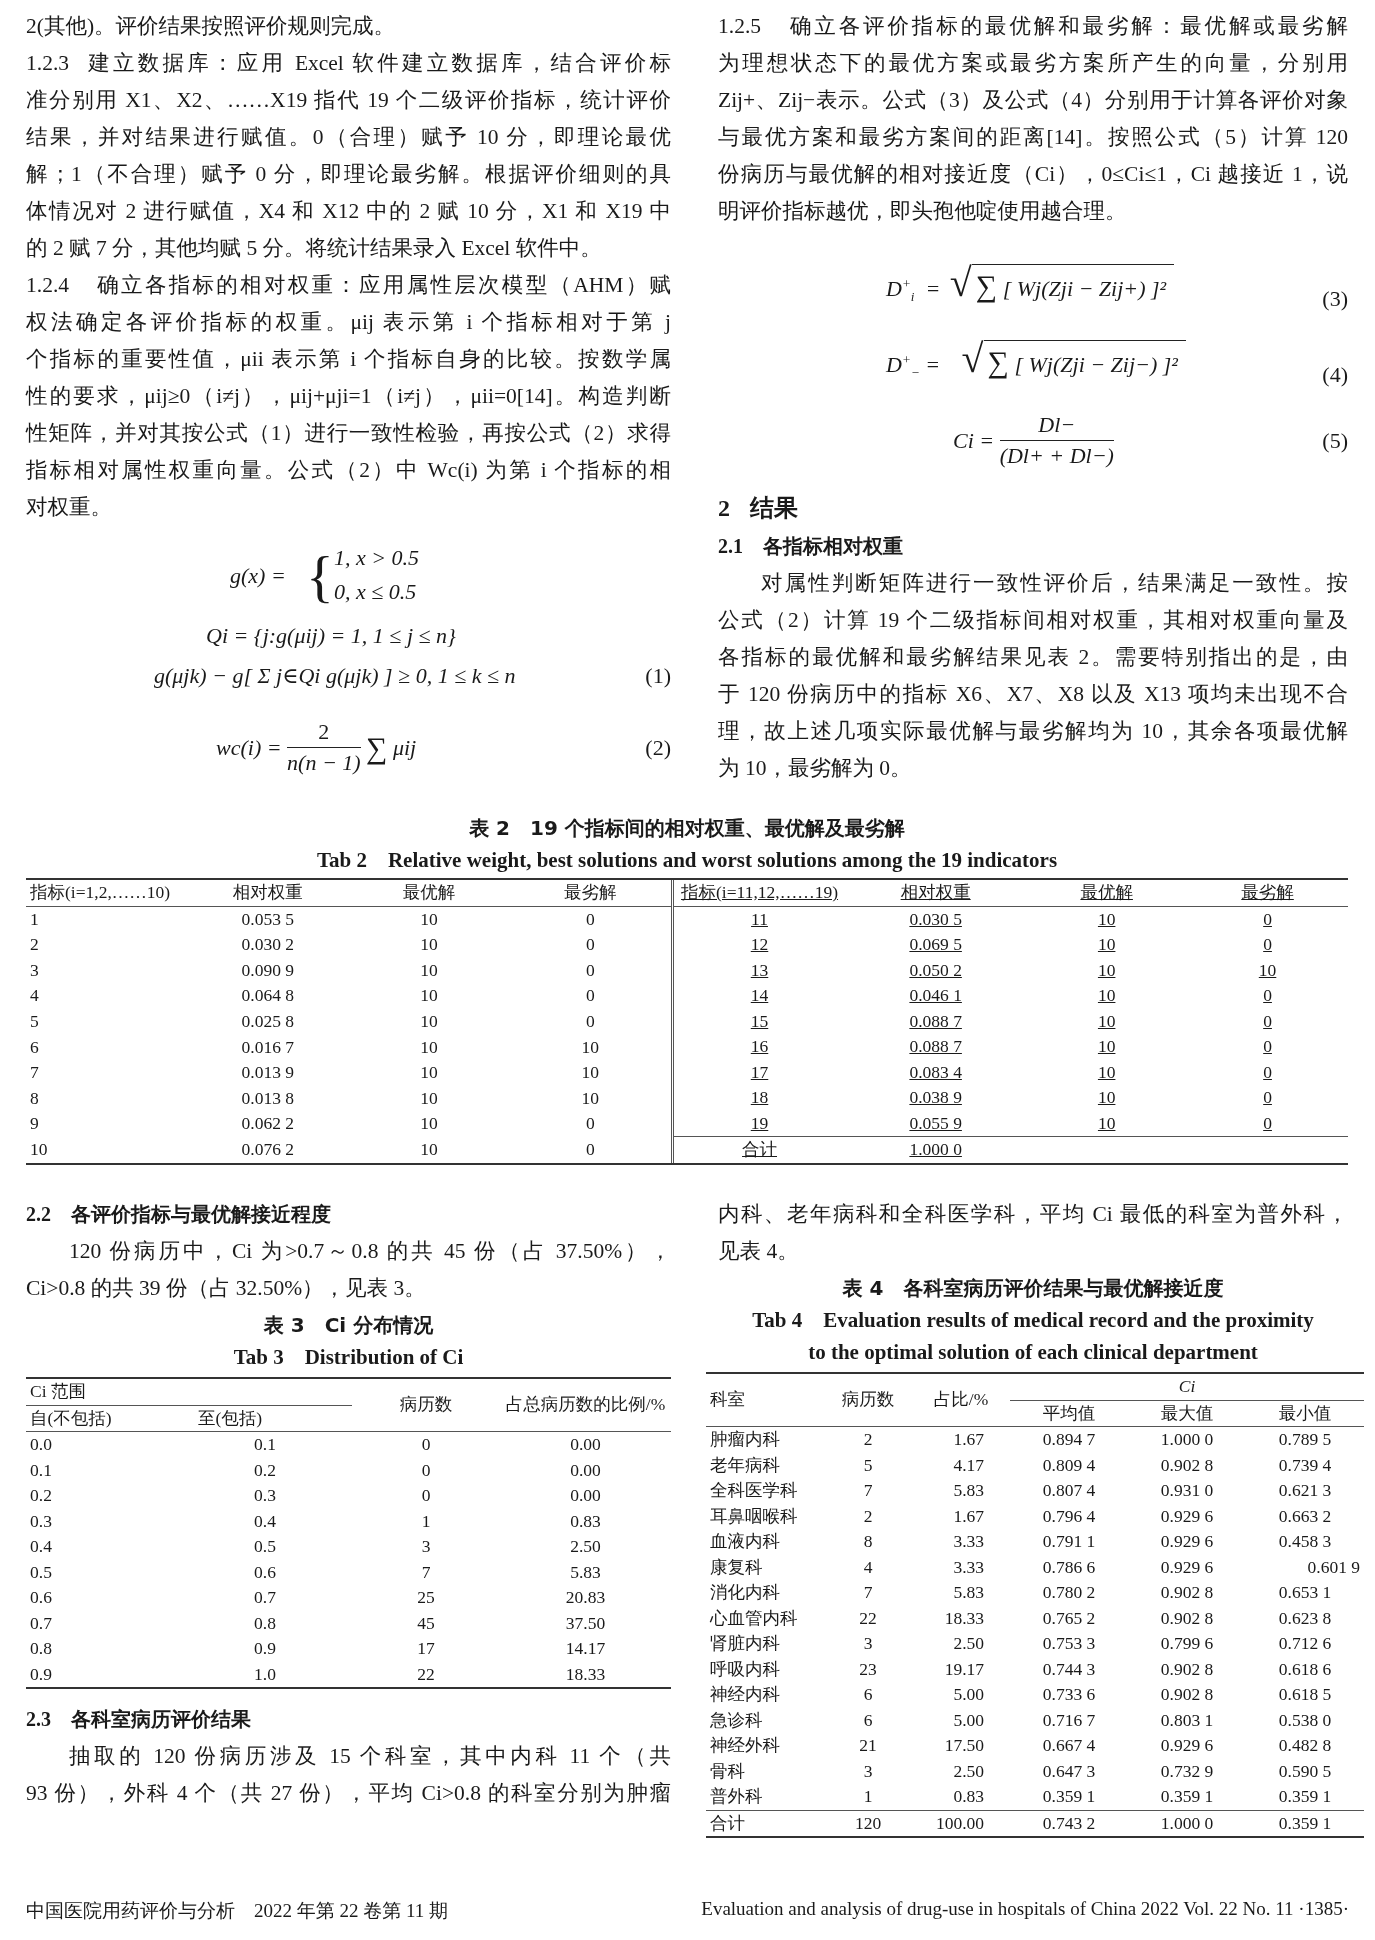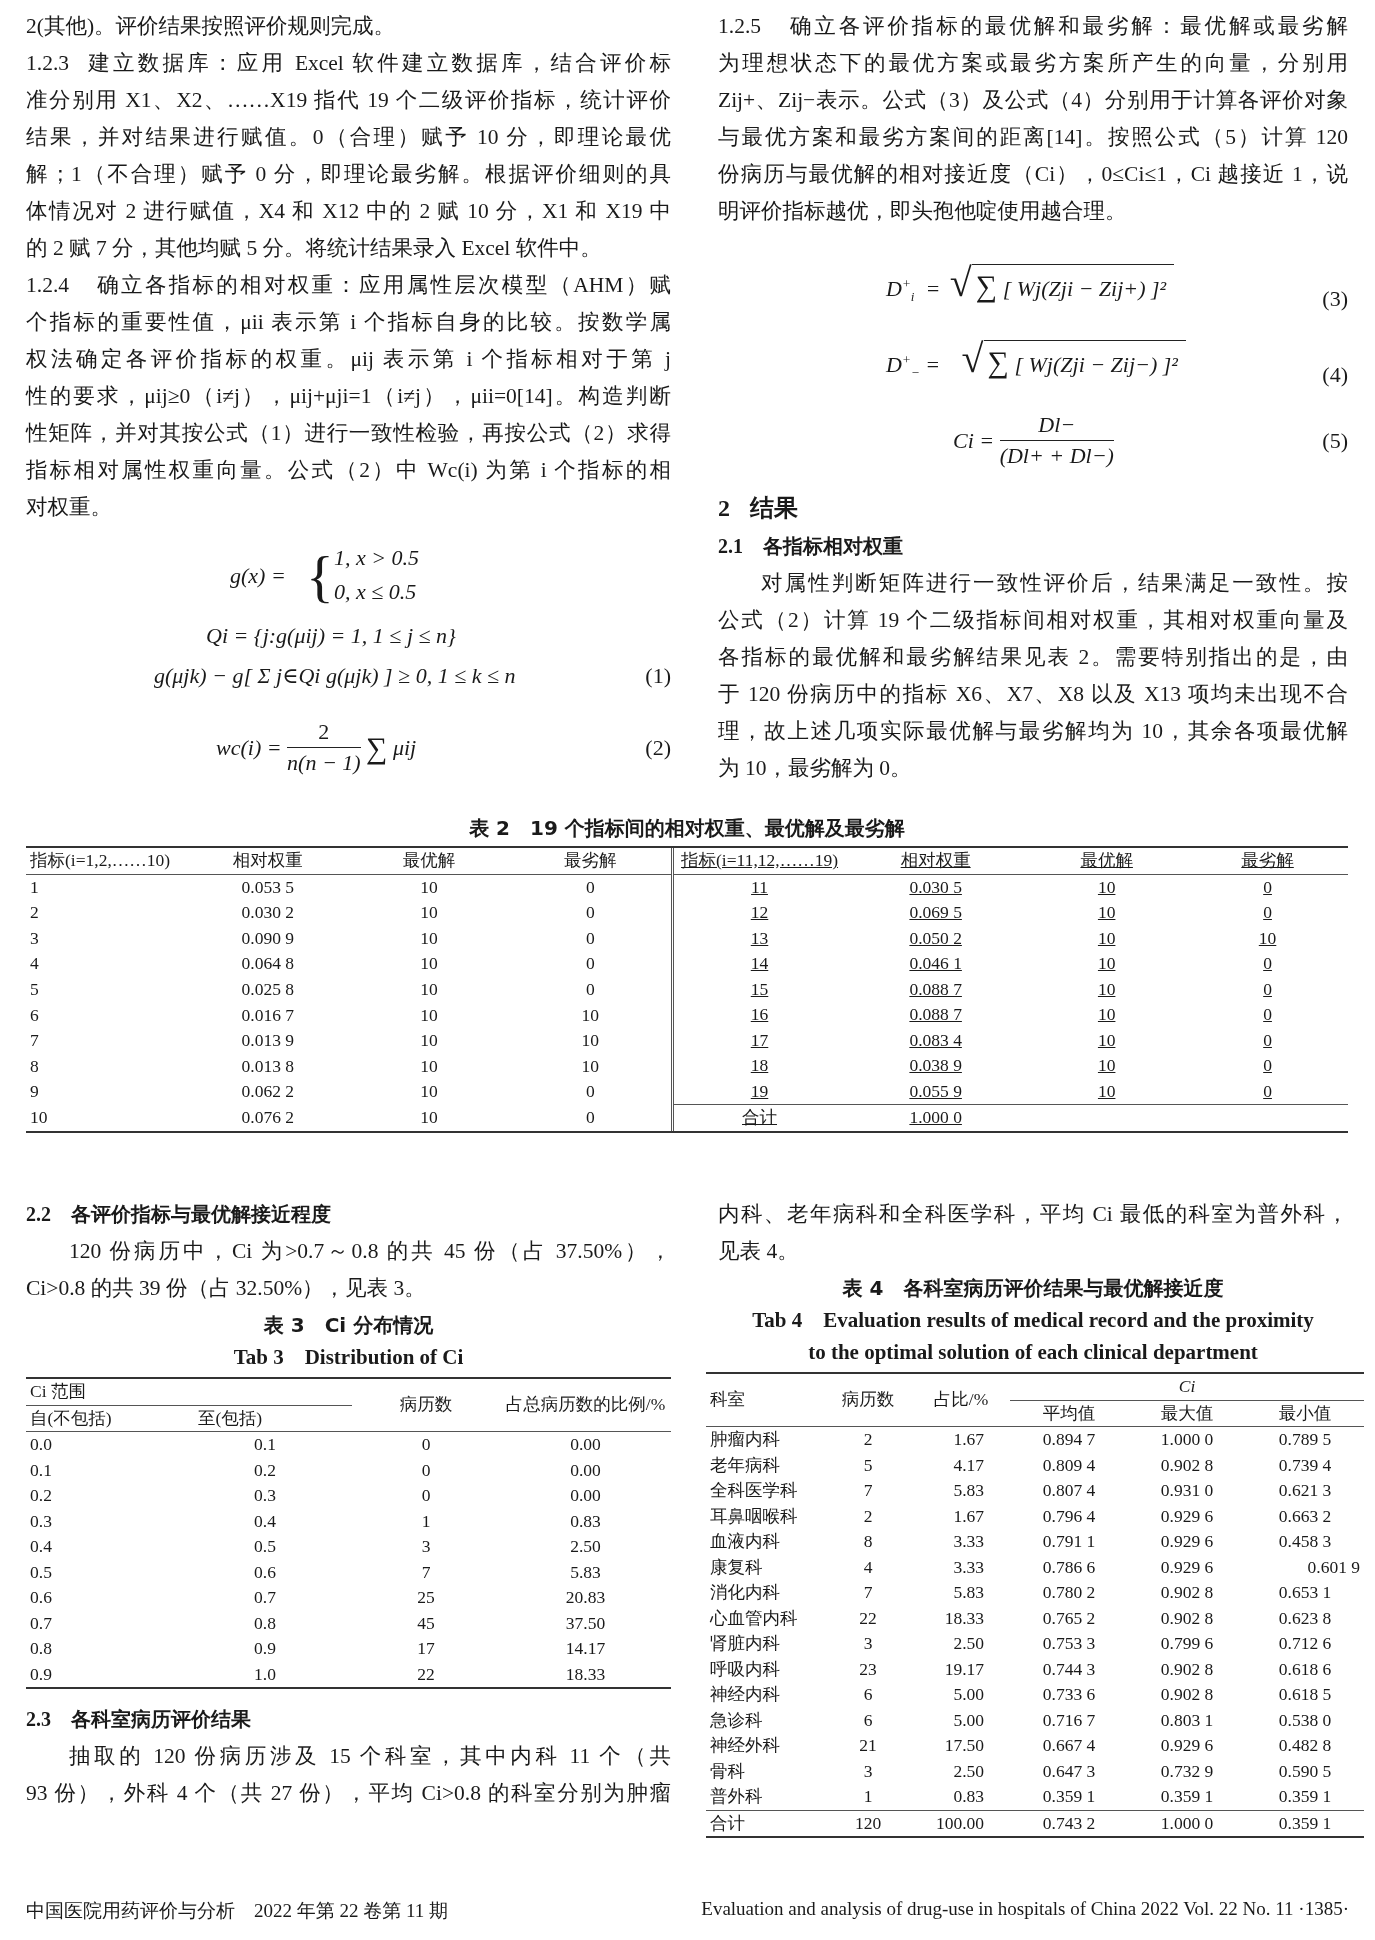--- a/index.html
+++ b/index.html
@@ -33,22 +33,22 @@
   <div>
     <p class="t"><span style="margin-right:16px;">1.2.3</span><span>建立数据库：应用 Excel 软件建立数据库，结合评价标</span></p>
     <p class="t">准分别用 X1、X2、……X19 指代 19 个二级评价指标，统计评价</p>
     <p class="t">结果，并对结果进行赋值。0（合理）赋予 10 分，即理论最优</p>
     <p class="t">解；1（不合理）赋予 0 分，即理论最劣解。根据评价细则的具</p>
     <p class="t">体情况对 2 进行赋值，X4 和 X12 中的 2 赋 10 分，X1 和 X19 中</p>
     <p class="t last">的 2 赋 7 分，其他均赋 5 分。将统计结果录入 Excel 软件中。</p>
   </div>
   <div>
     <p class="t"><span style="margin-right:26px;">1.2.4</span><span>确立各指标的相对权重：应用属性层次模型（AHM）赋</span></p>
+    <p class="t">权法确定各评价指标的权重。μij 表示第 i 个指标相对于第 j</p>
     <p class="t">个指标的重要性值，μii 表示第 i 个指标自身的比较。按数学属</p>
-    <p class="t">权法确定各评价指标的权重。μij 表示第 i 个指标相对于第 j</p>
     <p class="t">性的要求，μij≥0（i≠j），μij+μji=1（i≠j），μii=0[14]。构造判断</p>
     <p class="t">性矩阵，并对其按公式（1）进行一致性检验，再按公式（2）求得</p>
     <p class="t">指标相对属性权重向量。公式（2）中 Wc(i) 为第 i 个指标的相</p>
     <p class="t last">对权重。</p>
   </div>
 </div>
 
 <div class="col left" style="top:545px;">
   <div style="position:absolute; left:200px; top:0; height:70px; font-size:22px;">
     <span style="position:absolute; left:4px; top:18px; font-style:italic; white-space:nowrap;">g(x)  =</span>
@@ -111,20 +111,21 @@
   <p class="t ind">对属性判断矩阵进行一致性评价后，结果满足一致性。按</p>
   <p class="t">公式（2）计算 19 个二级指标间相对权重，其相对权重向量及</p>
   <p class="t">各指标的最优解和最劣解结果见表 2。需要特别指出的是，由</p>
   <p class="t">于 120 份病历中的指标 X6、X7、X8 以及 X13 项均未出现不合</p>
   <p class="t">理，故上述几项实际最优解与最劣解均为 10，其余各项最优解</p>
   <p class="t last">为 10，最劣解为 0。</p>
 </div>
 
 <div style="position:absolute; left:26px; top:812px; width:1322px;">
   <div class="cap-cn">表 2　19 个指标间的相对权重、最优解及最劣解</div>
+  <div class="cap-en">Tab 2　Relative weight, best solutions and worst solutions among the 19 indicators</div>
   <div style="display:flex; border-top:2px solid #333; border-bottom:2px solid #333; margin-top:2px;">
     <table id="t2left" style="width:648px; border-right:3px double #555;">
       <thead>
           <tr style="border-bottom:1.5px solid #555;">
         <th style="text-align:left; width:150px;">指标(i=1,2,……10)</th>
         <th style="width:150px;">相对权重</th>
         <th style="width:150px;">最优解</th>
         <th style="width:150px;">最劣解</th>
       </tr>
         </thead>

